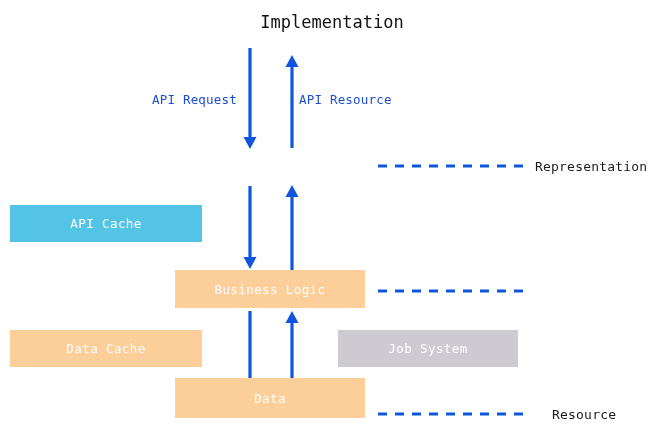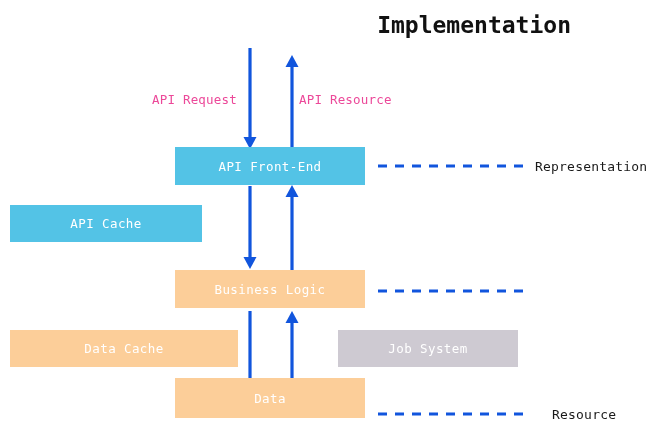--- a/index.html
+++ b/index.html
@@ -18,24 +18,24 @@
     position: absolute;
     inset: 0;
     width: 664px;
     height: 446px;
   }
   .diagram-title {
     position: absolute;
     left: 0;
     top: 13px;
     width: 664px;
-    text-align: right;
+    text-align: center;
     font-family: "DejaVu Sans Mono", "Liberation Mono", monospace;
-    font-size: 23px;
-    font-weight: bold;
+    font-size: 17px;
+    font-weight: normal;
     color: #111111;
     letter-spacing: 0px;
     white-space: pre;
   }
   
   .title-wrap {
     position: absolute;
     left: 93px;
     top: 12px;
     width: 478px;
@@ -56,21 +56,21 @@
     user-select: none;
   }
   .node-blue   { background: #53C3E6; }
   .node-peach  { background: #FCCE99; }
   .node-grey   { background: #CECAD2; }
 
   .edge-label {
     position: absolute;
     font-family: "DejaVu Sans Mono", "Liberation Mono", monospace;
     font-size: 12.5px;
-    color: #ec4899;
+    color: #1d4ed8;
     white-space: pre;
     letter-spacing: 0.2px;
   }
   .side-label {
     position: absolute;
     font-family: "DejaVu Sans Mono", "Liberation Mono", monospace;
     font-size: 13px;
     color: #1a1a1a;
     white-space: pre;
     letter-spacing: 0.2px;
@@ -128,33 +128,30 @@
     <g>
       <line x1="292" y1="395" x2="292" y2="320" stroke="#1155DD" stroke-width="3.2"></line>
       <path d="M285.5,323 L292,311 L298.5,323 Z" fill="#1155DD"></path>
     </g>
 
     <line x1="378" y1="166" x2="523" y2="166" stroke="#1155DD" stroke-width="3.2" stroke-dasharray="9 8" stroke-linecap="butt"></line>
     <line x1="378" y1="291" x2="523" y2="291" stroke="#1155DD" stroke-width="3.2" stroke-dasharray="9 8" stroke-linecap="butt"></line>
     <line x1="378" y1="414" x2="523" y2="414" stroke="#1155DD" stroke-width="3.2" stroke-dasharray="9 8" stroke-linecap="butt"></line>
   </svg>
 
-  <div class="node node-blue" style="left:175px; top:147px; width:190px; height:38px;">
-    <span>API Front-End</span>
-  </div>
 
   <div class="node node-blue" style="left:10px; top:205px; width:192px; height:37px;">
     <span>API Cache</span>
   </div>
 
   <div class="node node-peach" style="left:175px; top:270px; width:190px; height:38px;text-align:center;">
     <span>Business Logic</span>
   </div>
 
-  <div class="node node-peach" style="left:10px; top:330px; width:228px; height:37px;">
+  <div class="node node-peach" style="left:10px; top:330px; width:192px; height:37px;">
     <span>Data Cache</span>
   </div>
 
   <div class="node node-grey" style="left:338px; top:330px; width:180px; height:37px;">
     <span>Job System</span>
   </div>
 
   <div class="node node-peach" style="left:175px; top:378px; width:190px; height:40px;">
     <span>Data</span>
   </div>

